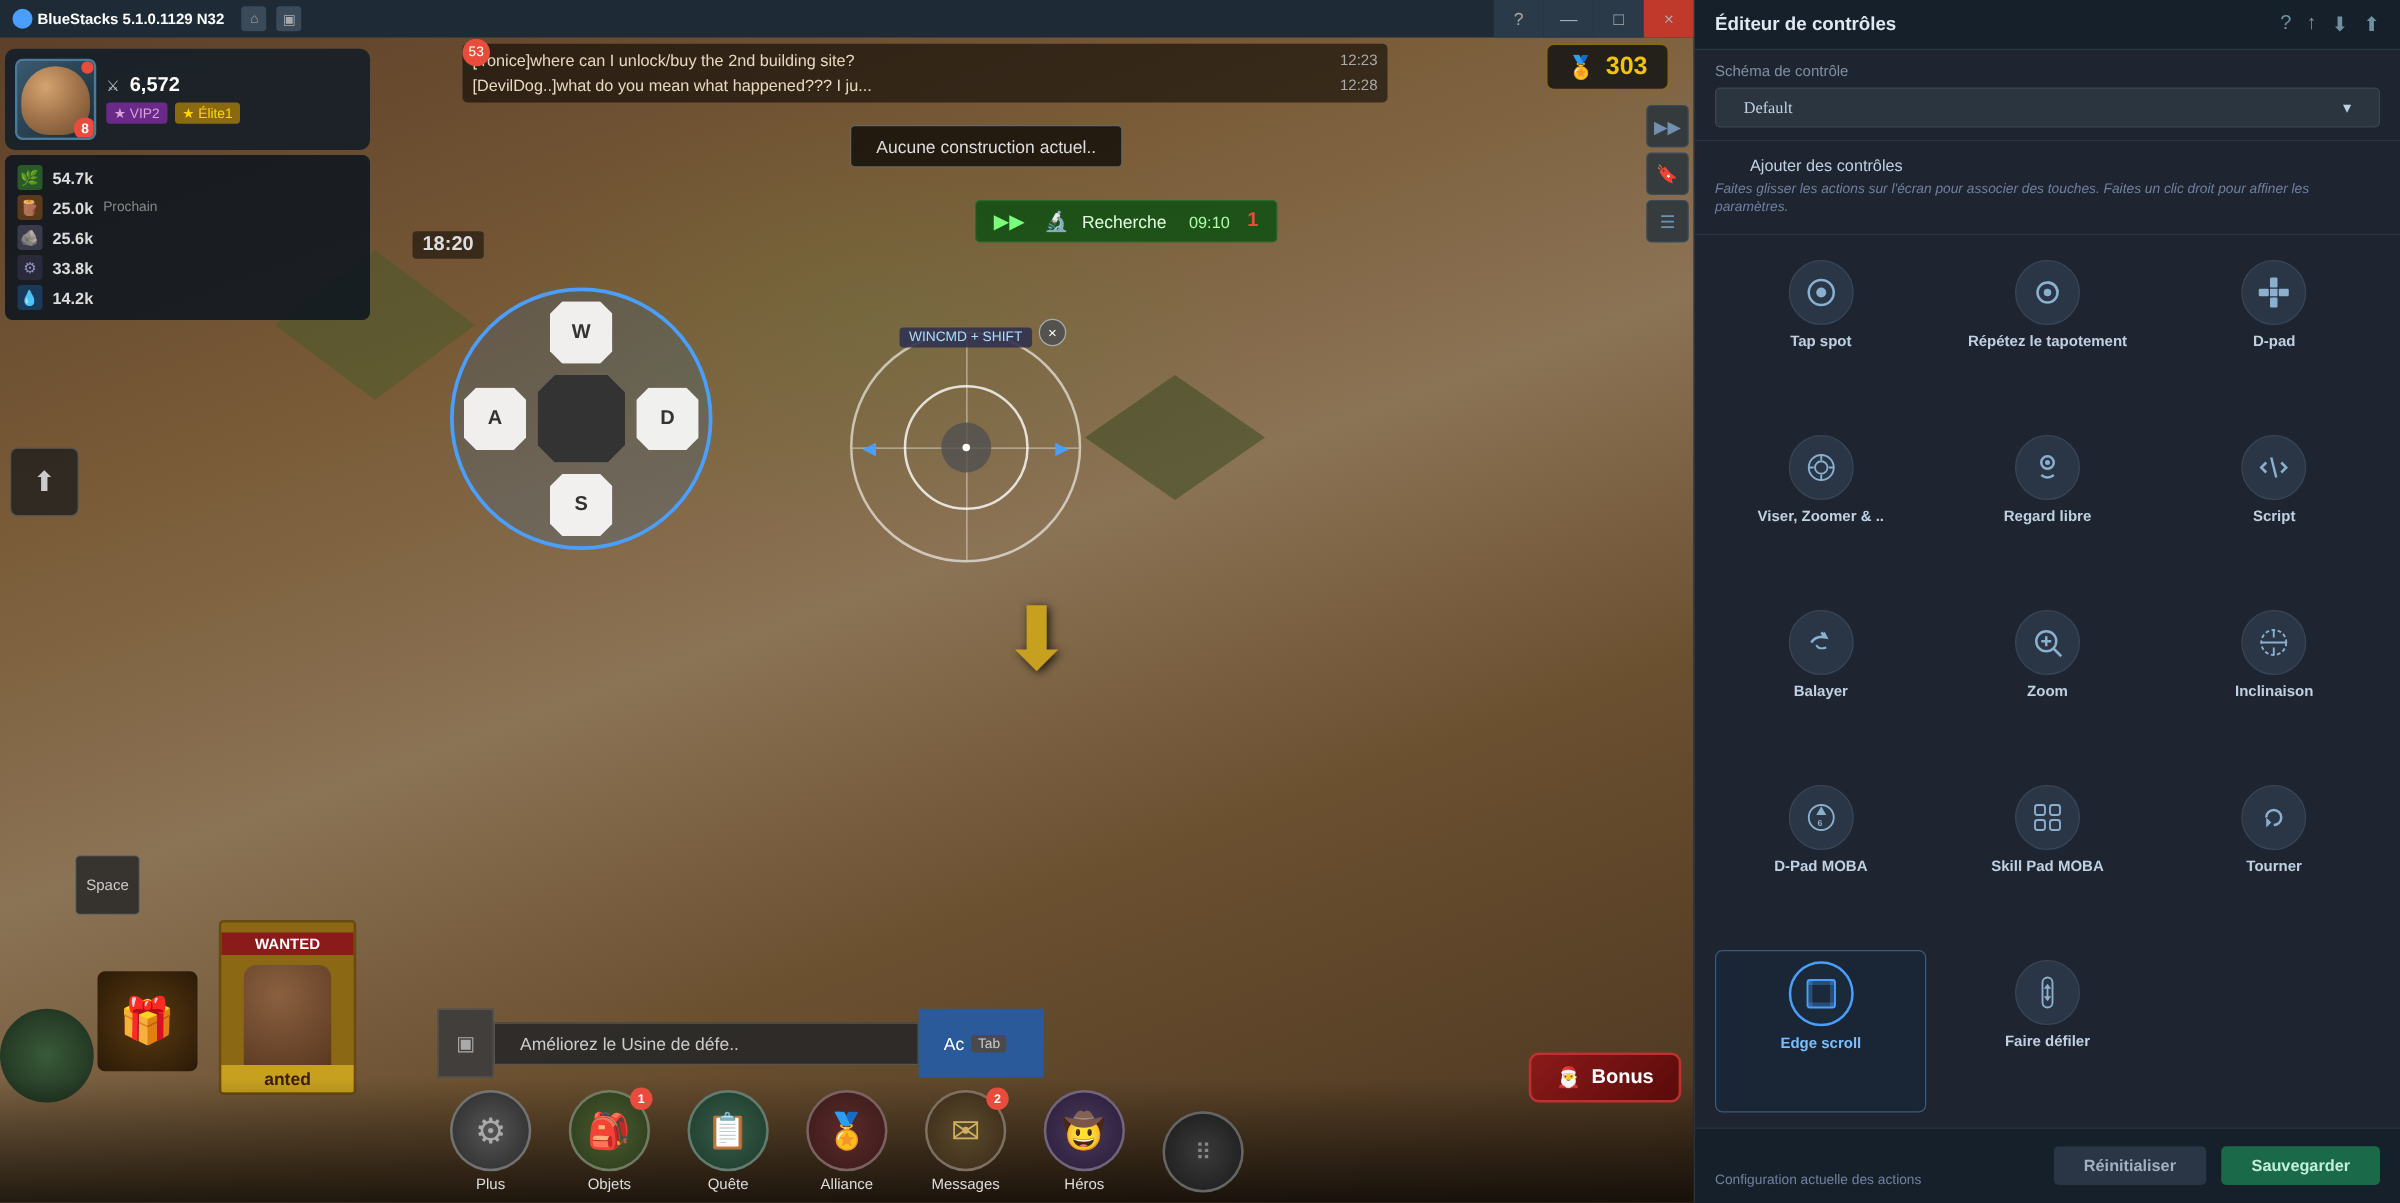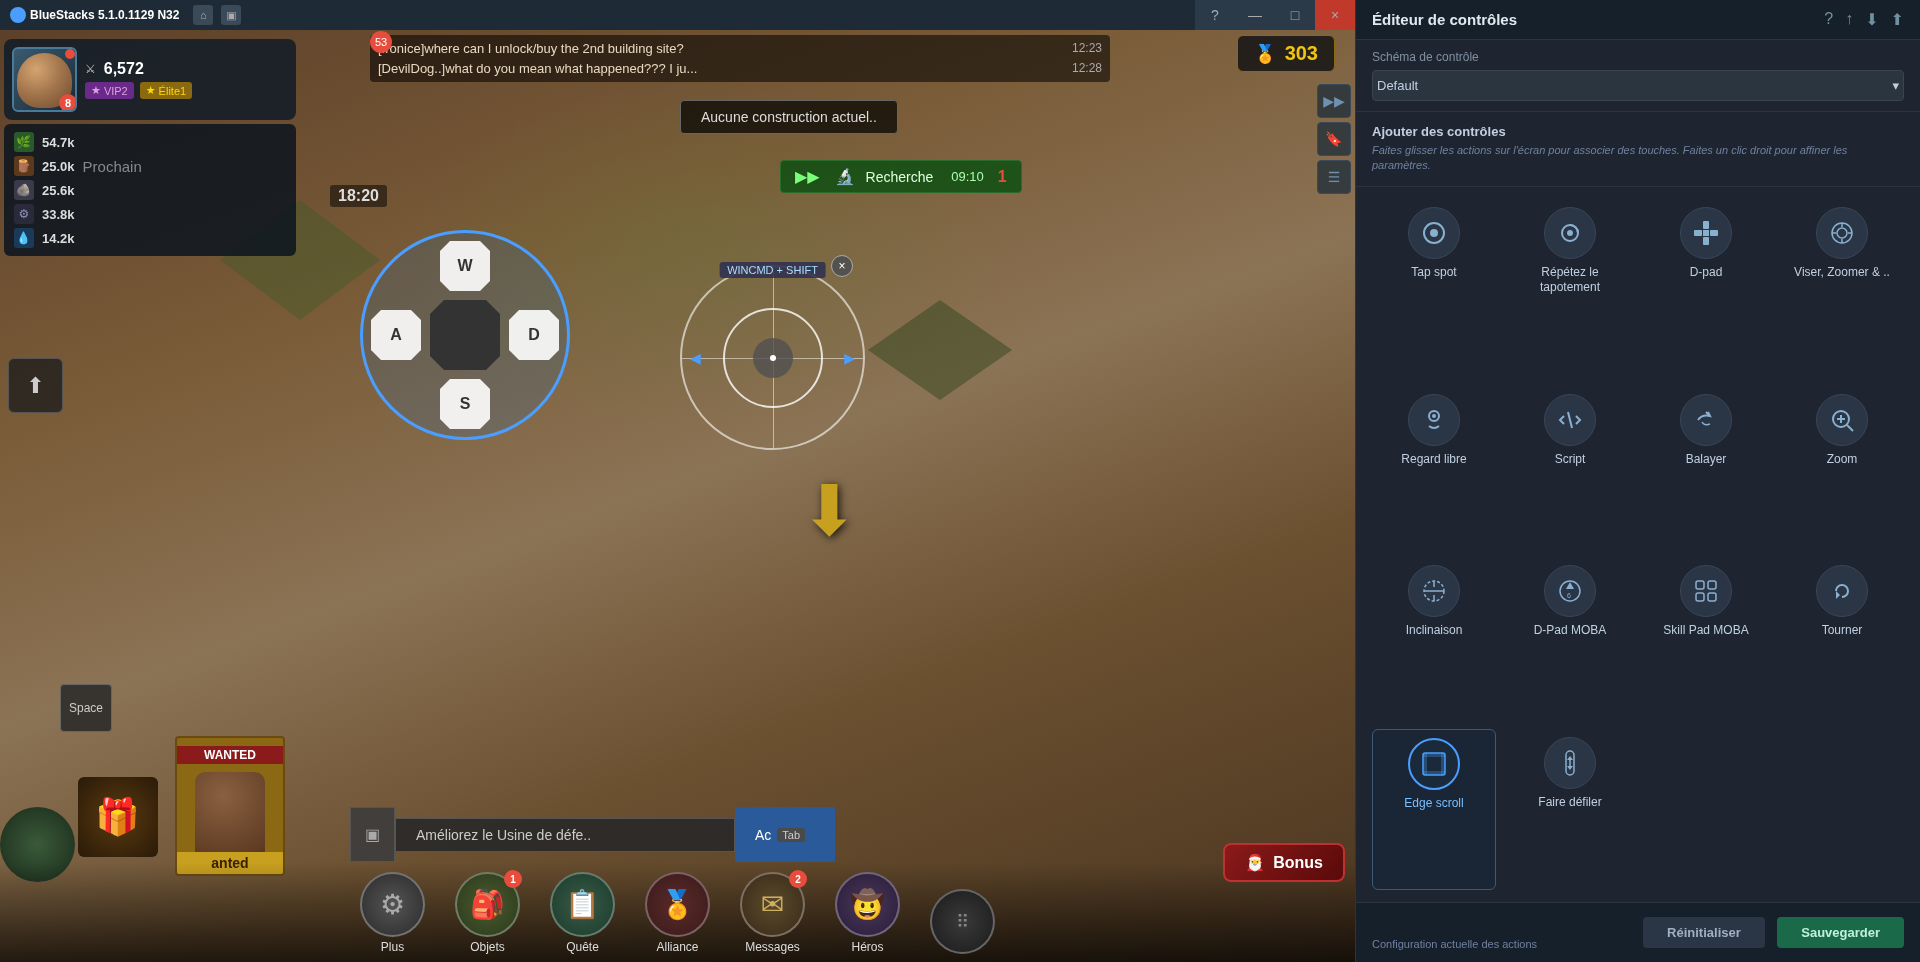--- a/index.html
+++ b/index.html
@@ -135,21 +135,21 @@
       margin: 2px 4px; padding: 6px 10px;
     }
     .resource-row { display: flex; align-items: center; gap: 8px; padding: 2px 0; }
     .res-icon { width: 20px; height: 20px; border-radius: 3px; display: flex; align-items: center; justify-content: center; font-size: 12px; }
     .res-icon-food { background: #2a5a2a; color: #7aff7a; }
     .res-icon-wood { background: #5a3a1a; color: #dda060; }
     .res-icon-stone { background: #3a3a4a; color: #c0c0d0; }
     .res-icon-iron { background: #2a2a3a; color: #9090c0; }
     .res-icon-silver { background: #1a3a5a; color: #60a0ff; }
     .res-value { color: #ddd; font-size: 13px; font-weight: bold; }
-    .res-label { color: #888; font-size: 15px; }
+    .res-label { color: #888; font-size: 11px; }
 
     
     #dpad-overlay {
       position: absolute; top: 230px; left: 360px;
       width: 220px; height: 220px; z-index: 60;
     }
     #dpad-circle {
       width: 210px; height: 210px; border-radius: 50%;
       border: 3px solid #4a9eff; background: rgba(0,100,200,0.15);
       position: relative; display: flex; align-items: center; justify-content: center;
@@ -378,40 +378,42 @@
     #editor-title { color: #e0e8f0; font-size: 15px; font-weight: bold; }
     .editor-header-icons { display: flex; gap: 12px; }
     .editor-header-icon { color: #7090a0; font-size: 16px; cursor: pointer; }
     #editor-schema-row {
       padding: 10px 16px; background: #1e2530;
       border-bottom: 1px solid #2a3540;
     }
     #schema-label { color: #8090a0; font-size: 12px; margin-bottom: 6px; }
     #schema-dropdown {
       width: 100%; background: #2a3540; border: 1px solid #3a4550;
-      border-radius: 4px; padding: 7px 4px;
+      border-radius: 4px; padding: 7px 22px;
       color: #c0d0e0; font-size: 13px;
       display: flex; justify-content: space-between; align-items: center;
       cursor: pointer;
+      font-family: Liberation Serif, serif;
     }
     #add-controls-section {
       padding: 12px 16px; background: #1e2530;
       border-bottom: 1px solid #2a3540;
     }
-    #add-controls-title { color: #c0d0e0; font-size: 13px; font-weight: bold; margin-bottom: 4px; }
+    #add-controls-title { color: #c0d0e0; font-size: 13px; font-weight: normal; margin-bottom: 4px; margin-left: 28px; }
     #add-controls-desc { color: #7080a0; font-size: 11px; line-height: 1.4; font-style: italic; }
 
     
     #controls-grid {
       padding: 12px 16px;
       display: grid;
-      grid-template-columns: repeat(4, 1fr);
+      grid-template-columns: repeat(3, 1fr);
       gap: 12px;
       overflow-y: auto;
       flex: 1;
+      font-weight: bold;
     }
 
     .ctrl-item {
       display: flex; flex-direction: column; align-items: center;
       gap: 6px; cursor: pointer; padding: 8px 4px;
       border-radius: 6px;
     }
     .ctrl-icon-box {
       width: 52px; height: 52px;
       background: #2a3545; border-radius: 50%;

